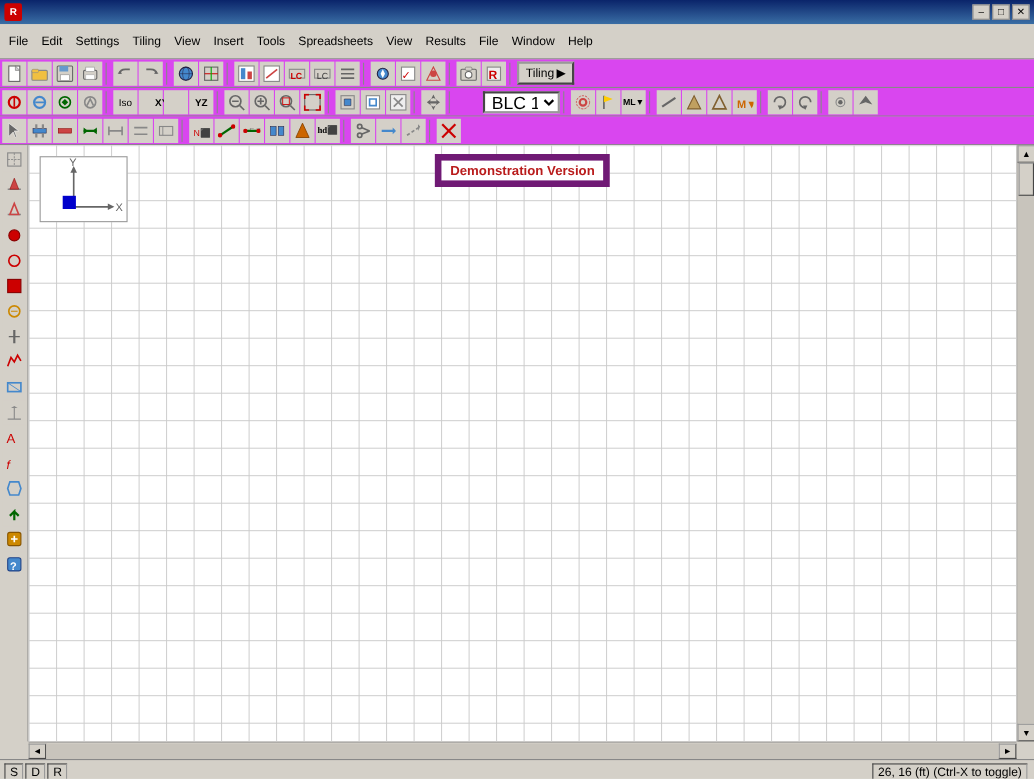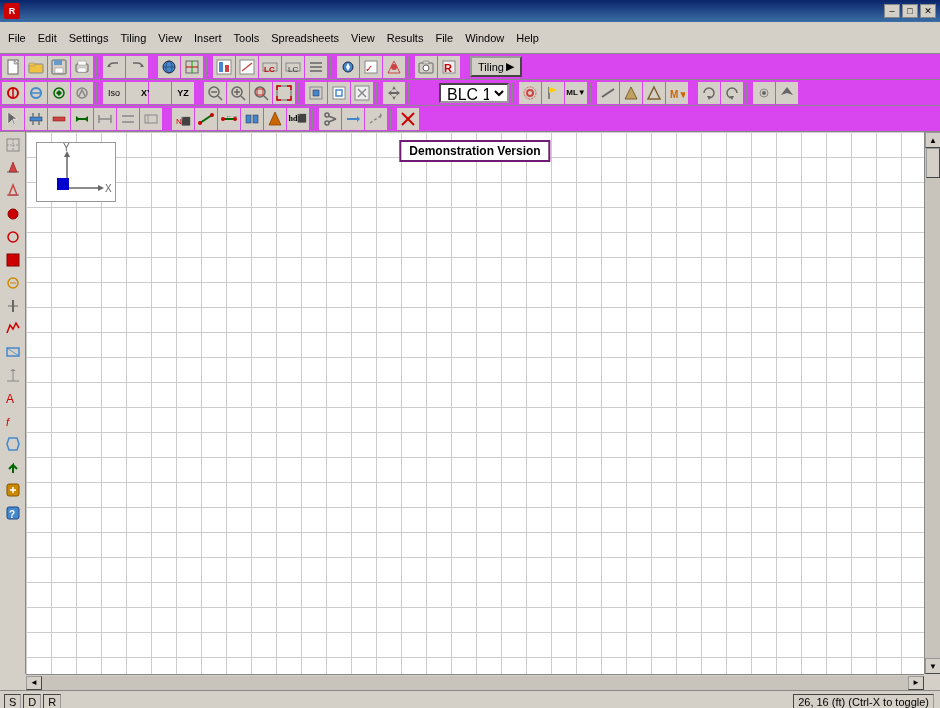--- a/index.html
+++ b/index.html
@@ -142,22 +142,22 @@
       border: 1px solid #999;
     }
 
     
     #demo-watermark {
       position: absolute;
       top: 8px;
       left: 50%;
       transform: translateX(-50%);
       background: white;
-      border: 2px solid #701a75;
-      color: #000000;
+      border: 6px solid #701a75;
+      color: #b91c1c;
       font-size: 12px;
       font-weight: bold;
       padding: 2px 8px;
     }
 
     
     #right-scrollbar {
       width: 16px;
       background: #d4d0c8;
       border-left: 1px solid #888;

